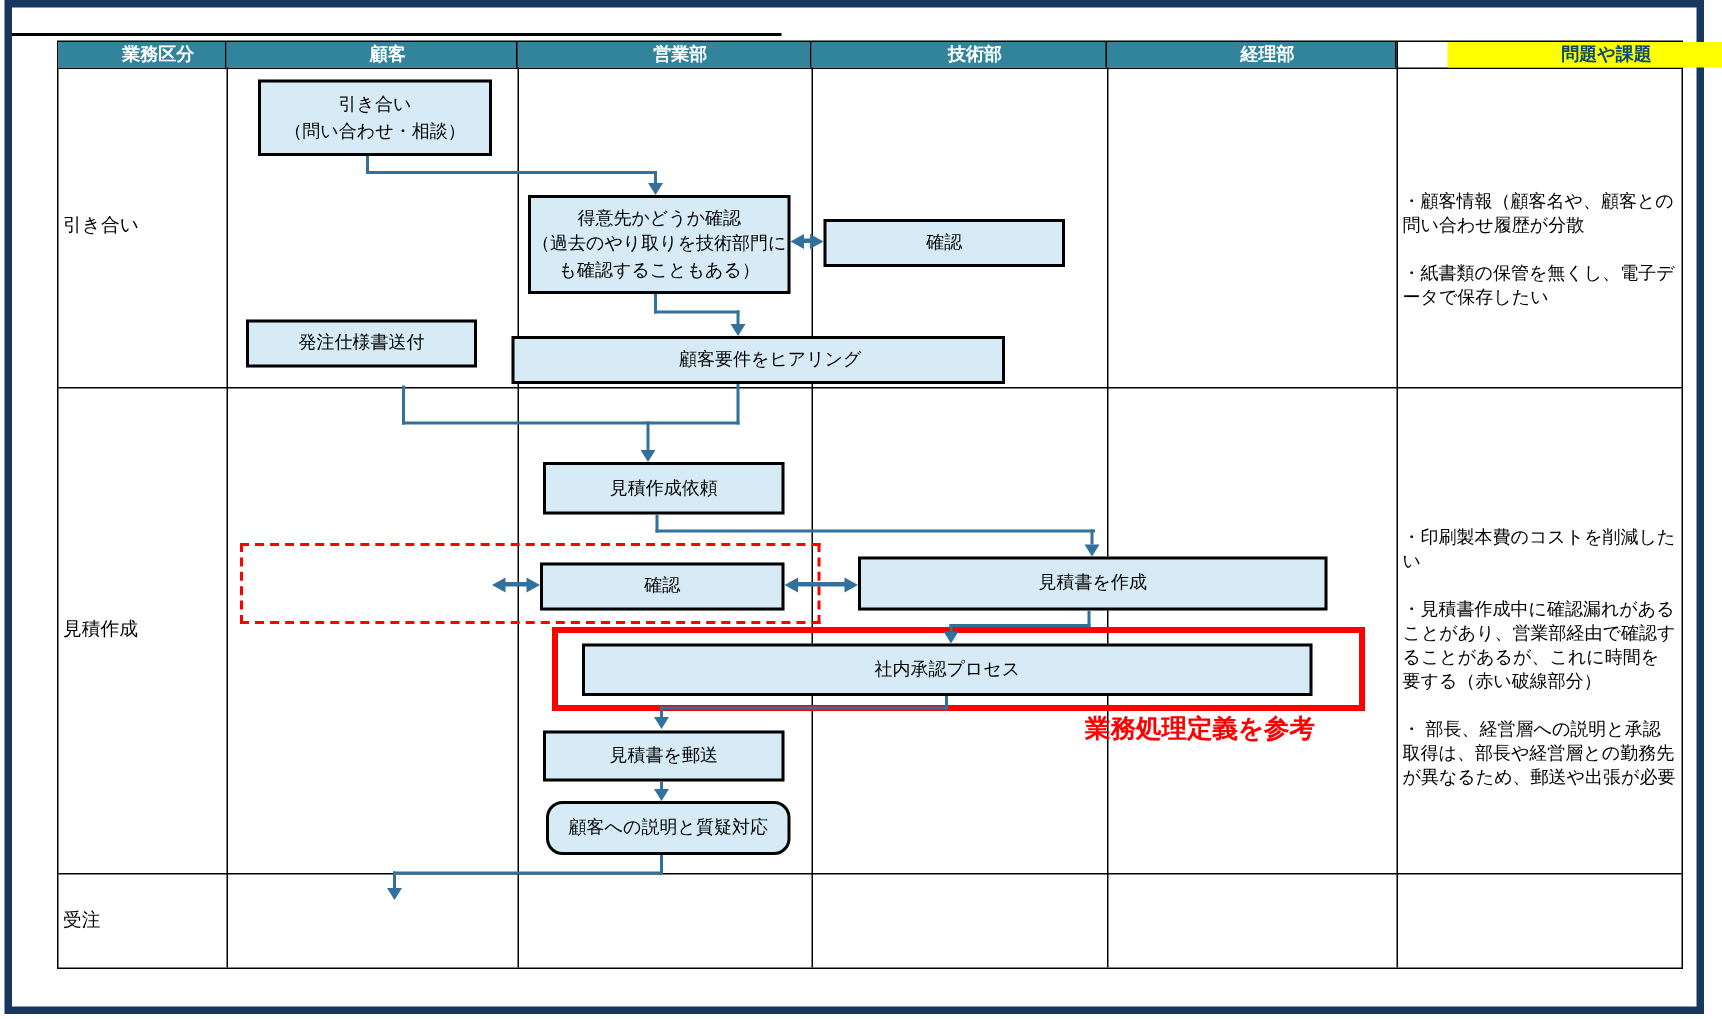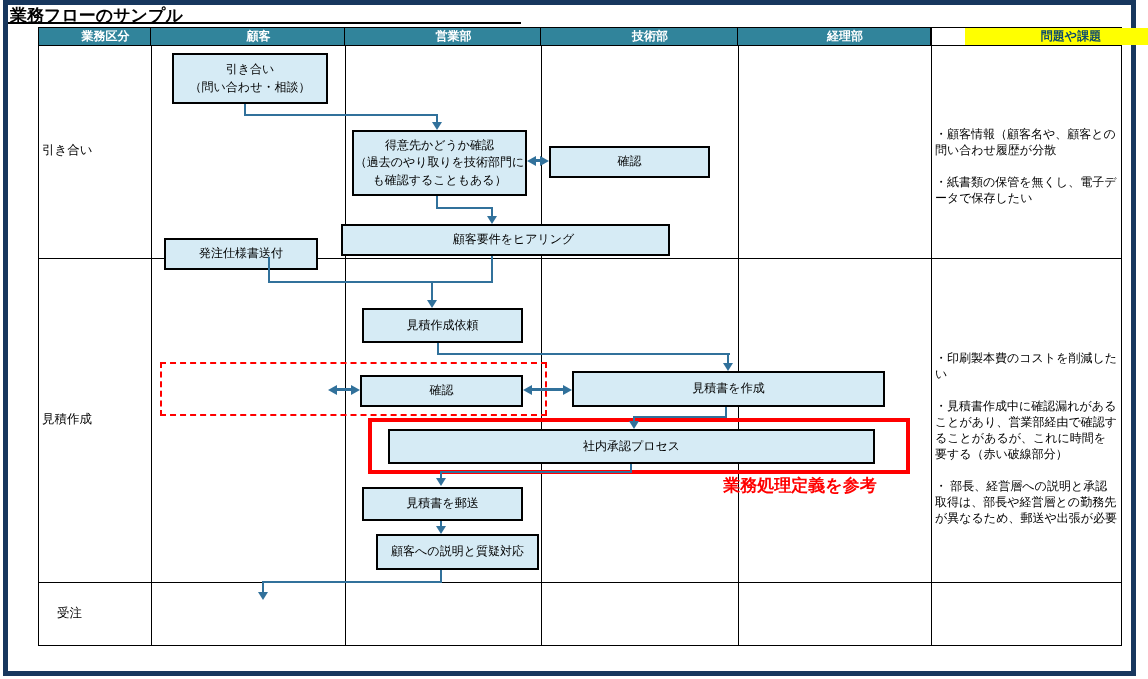--- a/index.html
+++ b/index.html
@@ -40,21 +40,20 @@
   .red-thick{position:absolute;left:368px;top:418px;width:542px;height:56px;border:4px solid var(--alert-red);box-sizing:border-box;}
   .red-note{position:absolute;left:700px;top:474px;width:200px;font-size:17px;font-weight:bold;color:var(--alert-red);text-align:center;white-space:nowrap;}
 </style>
 </head>
 <body>
 
 <div id="canvas">
 
   <div class="frame"></div>
 
-  <div class="title">業務フローのサンプル</div>
   <div class="title-underline"></div>
 
   <div class="table">
     <div class="vgrid" style="left:112px;"></div>
     <div class="vgrid" style="left:306px;"></div>
     <div class="vgrid" style="left:502px;"></div>
     <div class="vgrid" style="left:699px;"></div>
     <div class="vgrid" style="left:892px;"></div>
     <div class="hgrid" style="top:17px;"></div>
     <div class="hgrid" style="top:230px;"></div>
@@ -63,36 +62,36 @@
     <div class="hcell" style="left:0;width:112px;">業務区分</div>
     <div class="hcell" style="left:306px;width:196px;">営業部</div>
     <div class="hcell" style="left:112px;width:194px;">顧客</div>
     <div class="hcell" style="left:502px;width:197px;">技術部</div>
     <div class="hcell" style="left:699px;width:193px;">経理部</div>
     <div class="hcell yellow" style="left:892px;width:190px;border-right:none;">問題や課題</div>
   </div>
 
   <div class="rowlabel" style="left:39px;top:44px;width:110px;height:213px;">引き合い</div>
   <div class="rowlabel" style="left:39px;top:257px;width:110px;height:324px;">見積作成</div>
-  <div class="rowlabel" style="left:54px;top:581px;width:110px;height:65px;">受注</div>
+  <div class="rowlabel" style="left:39px;top:581px;width:110px;height:65px;">受注</div>
 
   <div class="fbox" style="left:172px;top:53px;width:156px;height:51px;">引き合い
 （問い合わせ・相談）</div>
   <div class="fbox" style="left:352px;top:130px;width:175px;height:66px;">得意先かどうか確認
 （過去のやり取りを技術部門に
 も確認することもある）</div>
   <div class="fbox" style="left:549px;top:146px;width:161px;height:32px;">確認</div>
-  <div class="fbox" style="left:164px;top:238px;width:154px;height:32px;">発注仕様書送付</div>
+  <div class="fbox" style="left:164px;top:213px;width:154px;height:32px;">発注仕様書送付</div>
   <div class="fbox" style="left:341px;top:224px;width:329px;height:32px;padding-left:16px;">顧客要件をヒアリング</div>
   <div class="fbox" style="left:362px;top:308px;width:161px;height:35px;">見積作成依頼</div>
   <div class="fbox" style="left:360px;top:375px;width:163px;height:32px;">確認</div>
   <div class="fbox" style="left:572px;top:371px;width:313px;height:36px;">見積書を作成</div>
   <div class="fbox" style="left:388px;top:429px;width:487px;height:35px;">社内承認プロセス</div>
   <div class="fbox" style="left:362px;top:487px;width:161px;height:34px;">見積書を郵送</div>
-  <div class="fbox" style="left:376px;top:534px;width:163px;height:36px;">顧客への説明と質疑対応</div>
+  <div class="fbox" style="left:364px;top:534px;width:163px;height:36px;border-radius:11px;">顧客への説明と質疑対応</div>
 
   <div class="red-dashed"></div>
   <div class="red-thick"></div>
   <div class="red-note">業務処理定義を参考</div>
 
   <div class="issues" style="left:935px;top:126px;width:183px;">・顧客情報（顧客名や、顧客との問い合わせ履歴が分散
 
 ・紙書類の保管を無くし、電子データで保存したい</div>
   <div class="issues" style="left:935px;top:350px;width:183px;">・印刷製本費のコストを削減したい
 

